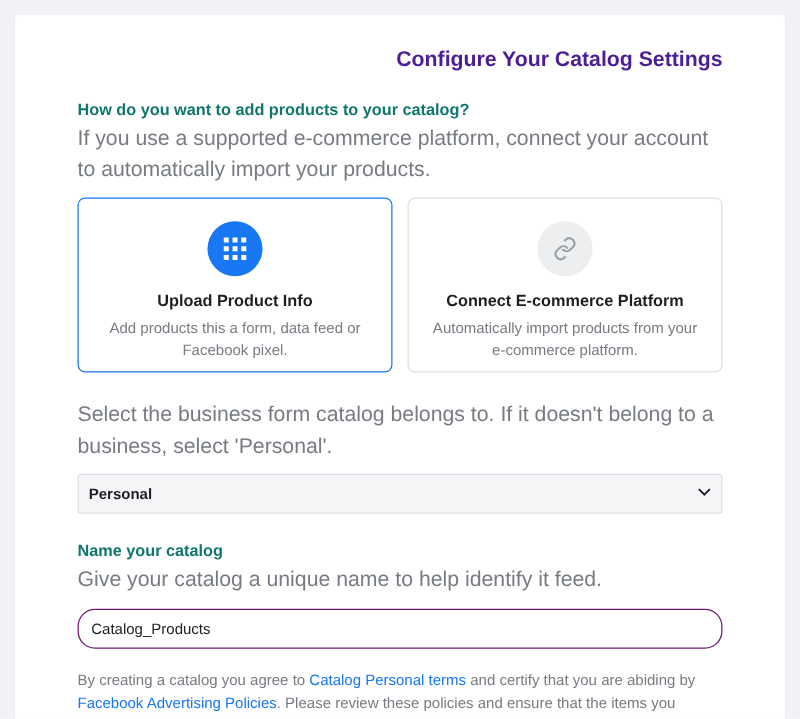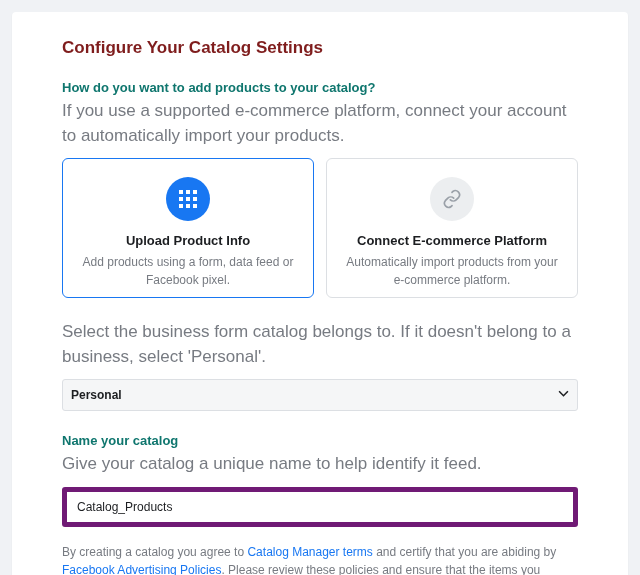--- a/index.html
+++ b/index.html
@@ -10,24 +10,24 @@
       width: 640px;
       height: 575px;
     }
     .card {
       background: #fff;
       border-radius: 4px;
       padding: 26px 50px 30px;
       box-shadow: 0 1px 2px rgba(0,0,0,.06);
     }
     h1.page-title {
-      text-align: left;
+      text-align: right;
       font-size: 17px;
       font-weight: 700;
-      color: #7f1d1d;
+      color: #4c1d95;
       margin-bottom: 22px;
     }
     .section { margin-bottom: 22px; }
     .q-title {
       font-size: 13px;
       font-weight: 700;
       color: #0f766e;
       margin-bottom: 4px;
     }
     .q-sub {
@@ -79,22 +79,22 @@
       font-size: 12px;
       font-weight: 700;
       color: #1c1e21;
       display: flex;
       justify-content: space-between;
       align-items: center;
       cursor: pointer;
     }
     .input {
       width: 100%;
-      border: 5px solid #701a75;
-      border-radius: 3px;
+      border: 1px solid #701a75;
+      border-radius: 14px;
       padding: 8px 10px;
       font-size: 12px;
       color: #1c1e21;
       font-family: inherit;
     }
     .legal {
       font-size: 12px;
       color: #777b82;
       line-height: 1.5;
       margin-top: 16px;
@@ -124,21 +124,21 @@
             <rect x="15" y="1" width="4" height="4" fill="#fff"></rect>
             <rect x="1" y="8" width="4" height="4" fill="#fff"></rect>
             <rect x="8" y="8" width="4" height="4" fill="#fff"></rect>
             <rect x="15" y="8" width="4" height="4" fill="#fff"></rect>
             <rect x="1" y="15" width="4" height="4" fill="#fff"></rect>
             <rect x="8" y="15" width="4" height="4" fill="#fff"></rect>
             <rect x="15" y="15" width="4" height="4" fill="#fff"></rect>
           </svg>
         </div>
         <div class="opt-title">Upload Product Info</div>
-        <div class="opt-sub">Add products using a form, data feed or Facebook pixel.</div>
+        <div class="opt-sub">Add products this a form, data feed or Facebook pixel.</div>
       </div>
 
       <div class="option">
         <div class="opt-icon-wrap gray">
           <svg width="20" height="20" viewBox="0 0 24 24" fill="none" stroke="#9aa0a8" stroke-width="2" stroke-linecap="round">
             <path d="M10 13a5 5 0 0 0 7 0l3-3a5 5 0 0 0-7-7l-1 1"></path>
             <path d="M14 11a5 5 0 0 0-7 0l-3 3a5 5 0 0 0 7 7l1-1"></path>
           </svg>
         </div>
         <div class="opt-title">Connect E-commerce Platform</div>
@@ -159,15 +159,15 @@
     </div>
   </div>
 
   <div class="section" style="margin-bottom:0;">
     <div class="q-title">Name your catalog</div>
     <div class="q-sub">Give your catalog a unique name to help identify it feed.</div>
     <input class="input" type="text" value="Catalog_Products" style="">
   </div>
 
   <div class="legal">
-    <span>By creating a catalog you agree to </span><a>Catalog Manager terms</a><span> and certify that you are abiding by </span><a>Facebook Advertising Policies</a><span>. Please review these policies and ensure that the items you upload to your catalog don't violate them.</span>
+    <span>By creating a catalog you agree to </span><a>Catalog Personal terms</a><span> and certify that you are abiding by </span><a>Facebook Advertising Policies</a><span>. Please review these policies and ensure that the items you upload to your catalog don't violate them.</span>
   </div>
 </div>
 
 </body></html>

